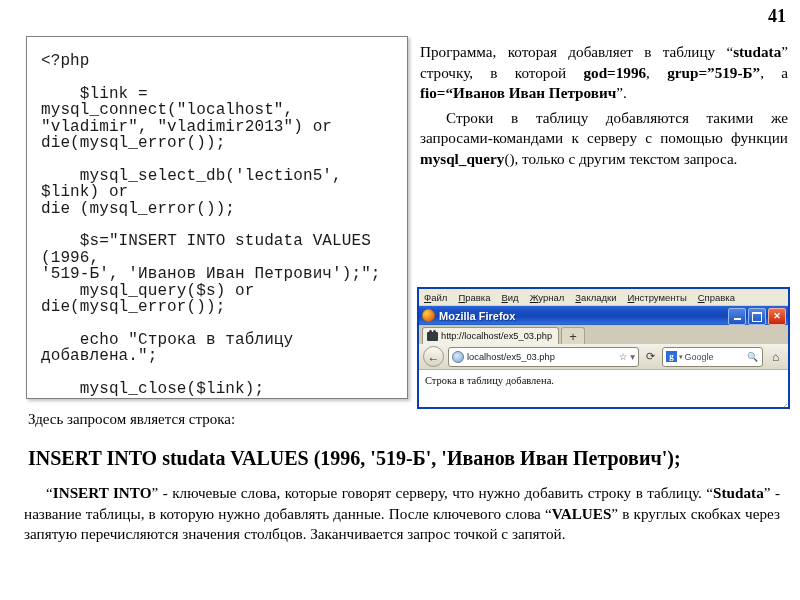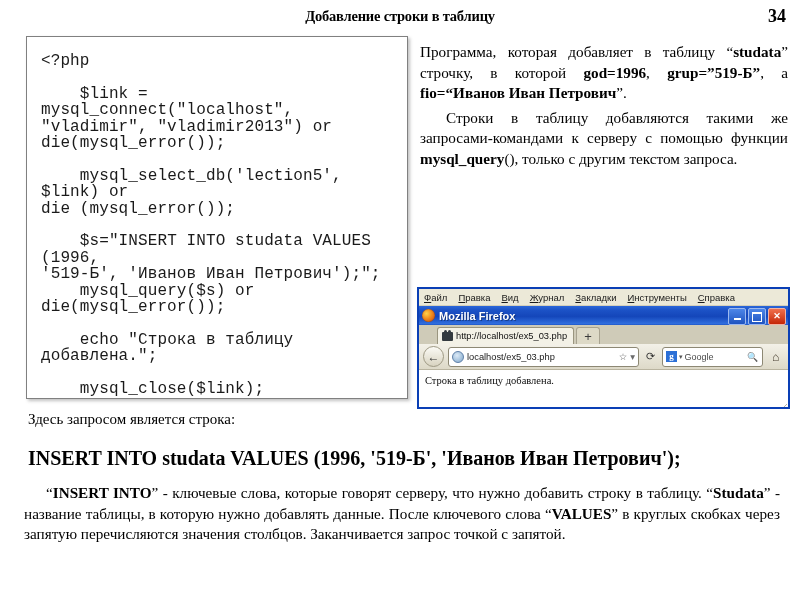--- a/index.html
+++ b/index.html
@@ -160,21 +160,21 @@
     font-family: "Liberation Sans", sans-serif;
     white-space: nowrap;
   }
   .ff-menu-item span.acc { text-decoration: underline; }
 
   #ff-tabstrip {
     height: 19px;
     background: #cfcbb8;
     display: flex;
     align-items: flex-end;
-    padding-left: 18px;
+    padding-left: 3px;
     position: relative;
   }
   #ff-tab {
     height: 17px;
     background: #f3f1e6;
     border: 1px solid #9a957f;
     border-bottom: none;
     border-radius: 3px 3px 0 0;
     display: flex;
     align-items: center;
@@ -358,22 +358,21 @@
     line-height: 20.5px;
     text-align: justify;
     text-indent: 22px;
   }
   #bottom-para b { font-weight: bold; }
 </style>
 </head>
 <body>
 
 <div id="slide-header">
-  <div id="slide-title">Добавление строки в таблицу</div>
-  <div id="page-number">34</div>
+  <div id="page-number">41</div>
 </div>
 
 <div id="code-box">
   <pre id="code-text">&lt;?php
 
     $link = mysql_connect("localhost",
 "vladimir", "vladimir2013") or
 die(mysql_error());
 
     mysql_select_db('lection5', $link) or

